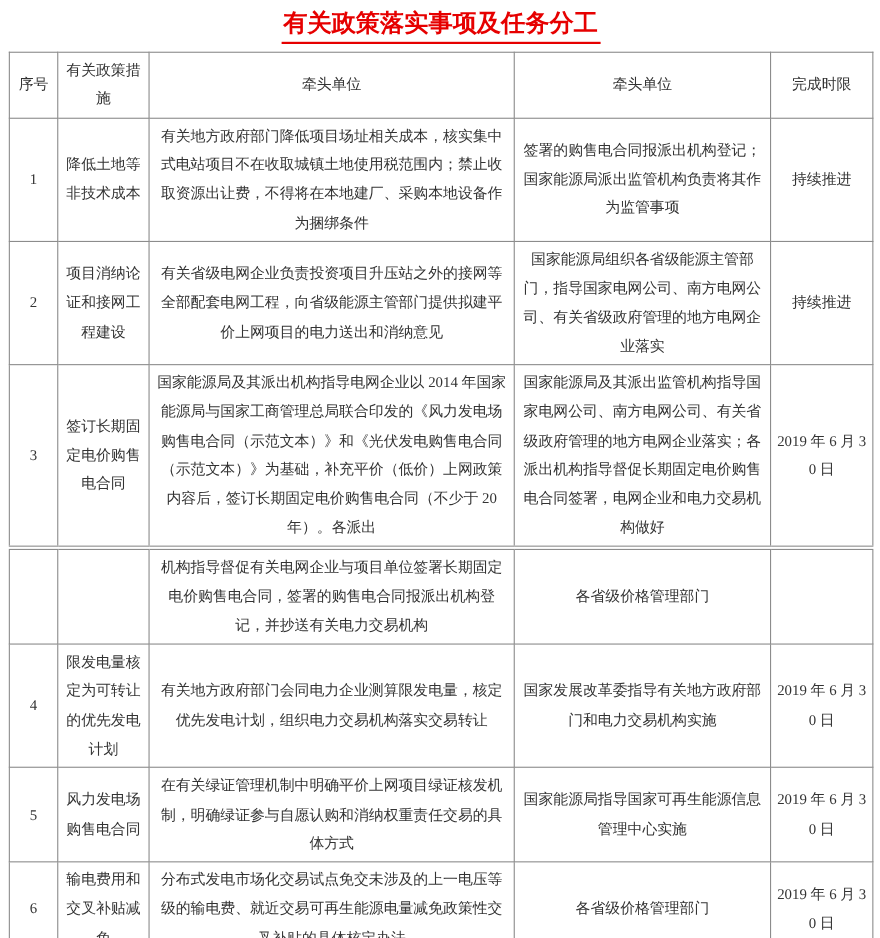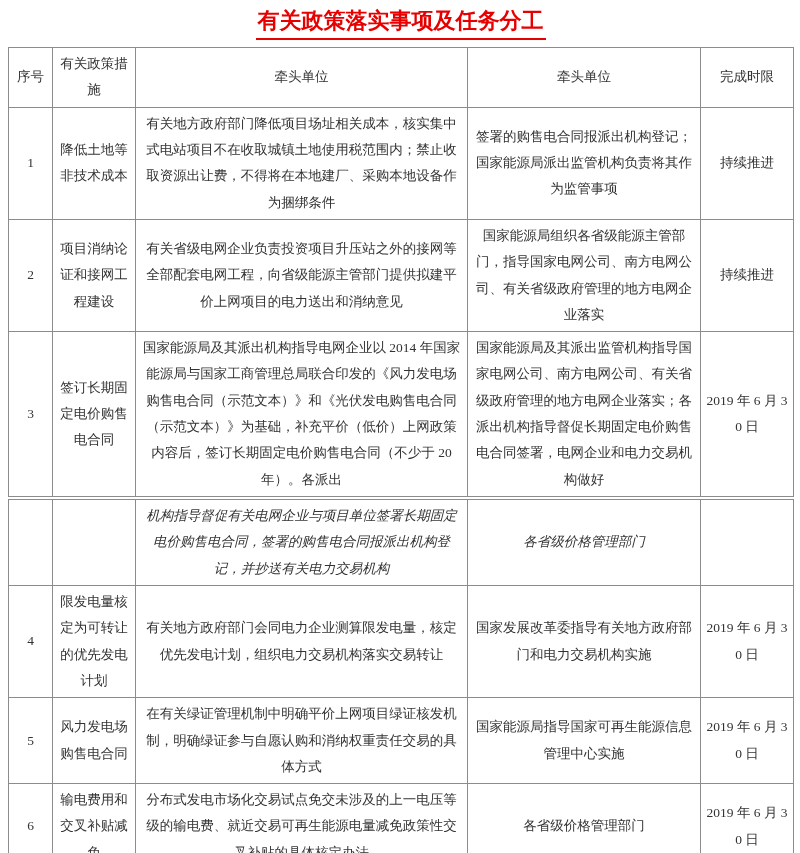--- a/index.html
+++ b/index.html
@@ -44,21 +44,21 @@
     font-size: 13.5px;
     line-height: 1.95;
     padding: 3px 5px;
     word-break: break-all;
     overflow-wrap: break-word;
   }
   tr.h-header { height: 52px; }
   tr.h-r1 { height: 107px; }
   tr.h-r2 { height: 86px; }
   tr.h-r3a { height: 119px; }
-  tr.h-r3b { height: 81px; font-style: italic; }
+  tr.h-r3b { height: 81px; }
   tr.h-r4 { height: 102px; }
   tr.h-r5 { height: 81px; }
   tr.h-r6 { height: 82px; }
 
   
   tr.split-row td { border-top: 4px double #8c8c8c; }
 </style>
 </head>
 <body>
 

